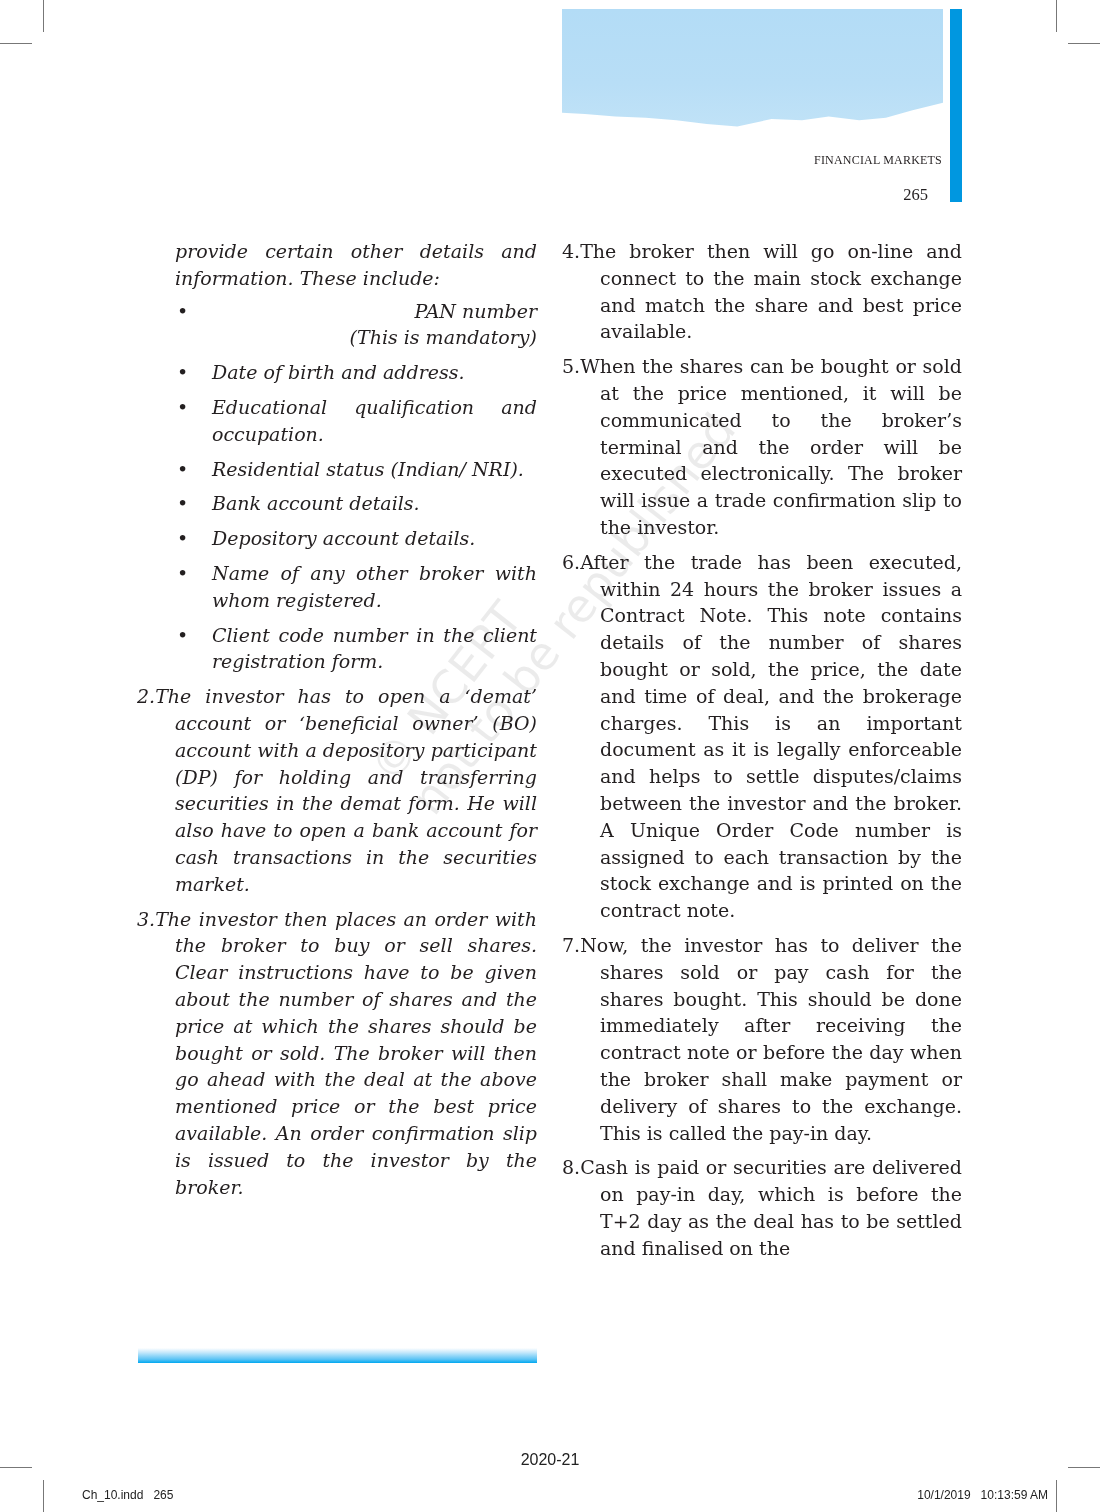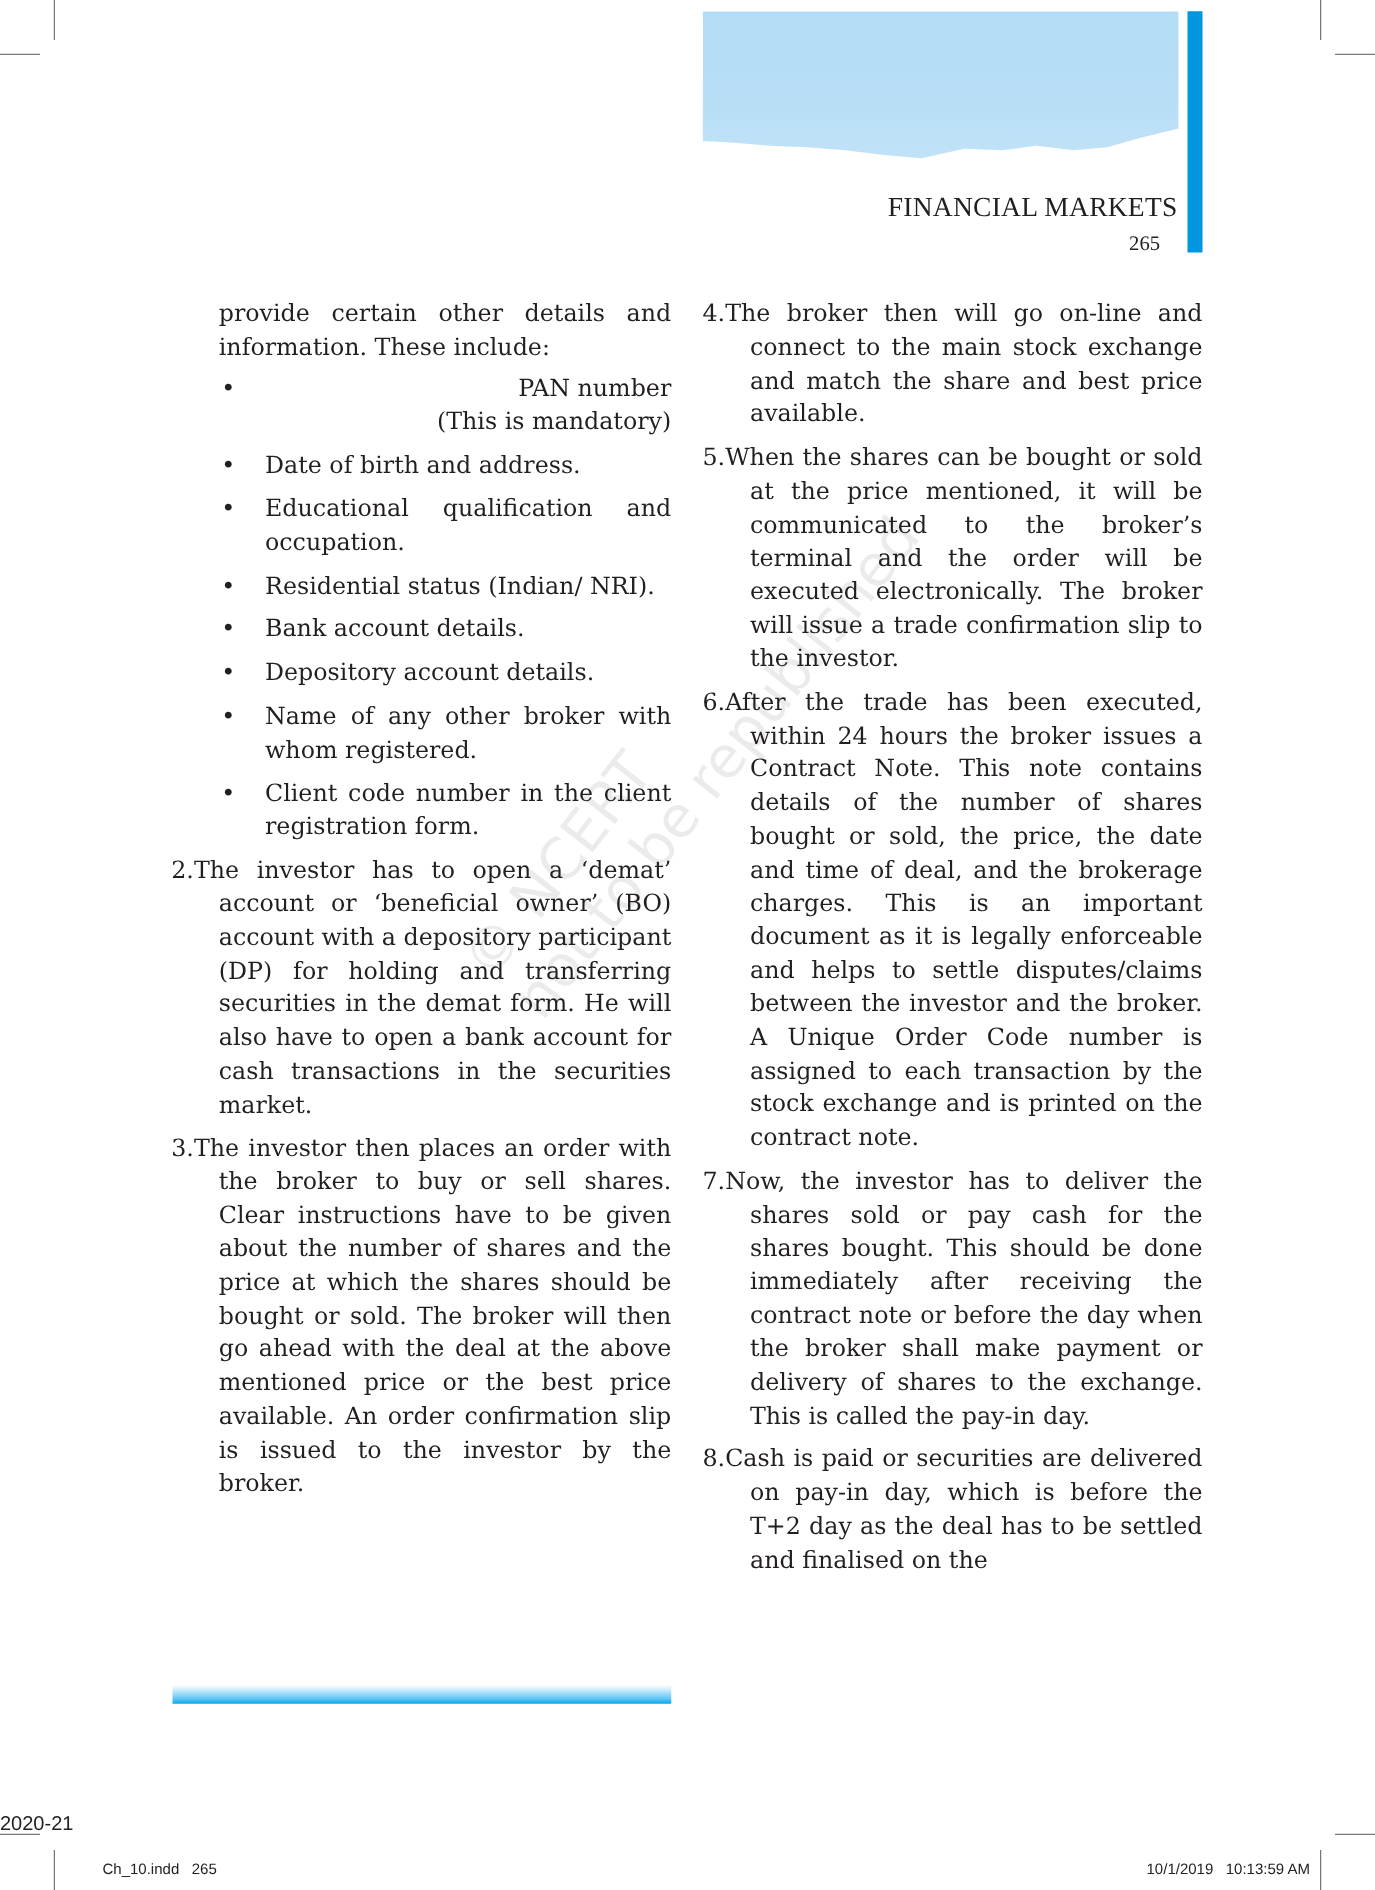--- a/index.html
+++ b/index.html
@@ -3,37 +3,37 @@
 <meta charset="utf-8">
 <style>
   html, body { margin:0; padding:0; background:#ffffff; }
   body { width:1100px; height:1512px; position:relative; overflow:hidden;
          font-family:"DejaVu Serif", "Liberation Serif", serif; color:#231f20; }
   .crop { position:absolute; background:#777; }
   .header-band { position:absolute; left:562px; top:9px; width:381px; height:125px;
     background:linear-gradient(180deg,#b3dcf6 0%,#b8def6 60%,#c2e3f7 100%);
     clip-path:polygon(0 0,100% 0,100% 75%,92% 81%,85% 87%,78% 89%,70% 86%,63% 89%,55% 88%,46% 94%,38% 92%,30% 89%,22% 87%,14% 86%,6% 84%,0 83%); }
   .header-bar { position:absolute; left:950px; top:9px; width:12px; height:193px; background:#0097e0; }
-  .running-head { position:absolute; right:158px; top:153px; font-family:"Liberation Serif", serif; font-size:22px; letter-spacing:0.2px; }
+  .running-head { position:absolute; right:158px; top:153px; font-family:"Liberation Serif", serif; font-size:12px; letter-spacing:0.2px; }
   .page-num { position:absolute; right:172px; top:185px; font-family:"Liberation Serif", serif; font-size:16.5px; }
   .col { position:absolute; font-family:"DejaVu Serif", serif; font-size:19px; line-height:26.8px; text-align:justify; }
-  .col-left { left:137px; top:238px; width:400px; }
+  .col-left { left:137px; top:238px; width:400px;font-style:italic; }
   .col-right { left:562px; top:238px; width:400px; }
   p { margin:0; }
   .indent { padding-left:38px; }
   .bullets { list-style:none; margin:6px 0 0 0; padding:0; }
   .bullets li { position:relative; padding-left:75px; margin-bottom:8px; }
   .bullets li .dot { position:absolute; left:40px; top:0; }
   .num-item { padding-left:38px; text-indent:-38px; margin-bottom:8px; }
   .para-gap { margin-top:4px; margin-bottom:6px; }
   .bottom-bar { position:absolute; left:138px; top:1348px; width:399px; height:15px;
     background:linear-gradient(180deg,#ffffff 0%,#c5e8fb 30%,#5cc4f5 75%,#00a8f0 100%); }
   .watermark { position:absolute; left:360px; top:760px; transform:rotate(-52deg); transform-origin:left top;
     font-family:"DejaVu Sans", sans-serif; color:rgba(0,0,0,0.08); font-size:46px; line-height:52px; white-space:nowrap; }
-  .footer-year { position:absolute; left:0; width:1100px; top:1451px; 
+  .footer-year { position:absolute; left:0; width:1100px; top:1451px; text-align:center;
     font-family:"Liberation Sans", sans-serif; font-size:16px; color:#222; }
   .slug-left { position:absolute; left:82px; top:1488px; font-family:"Liberation Sans", sans-serif; font-size:12px; color:#222; }
   .slug-right { position:absolute; right:52px; top:1488px; font-family:"Liberation Sans", sans-serif; font-size:12px; color:#222; }
 </style>
 </head>
 <body>
 
 <div class="crop" style="left:43px;top:0;width:1px;height:32px;"></div>
 <div class="crop" style="left:0;top:43px;width:32px;height:1px;"></div>
 <div class="crop" style="left:1056px;top:0;width:1px;height:32px;"></div>

